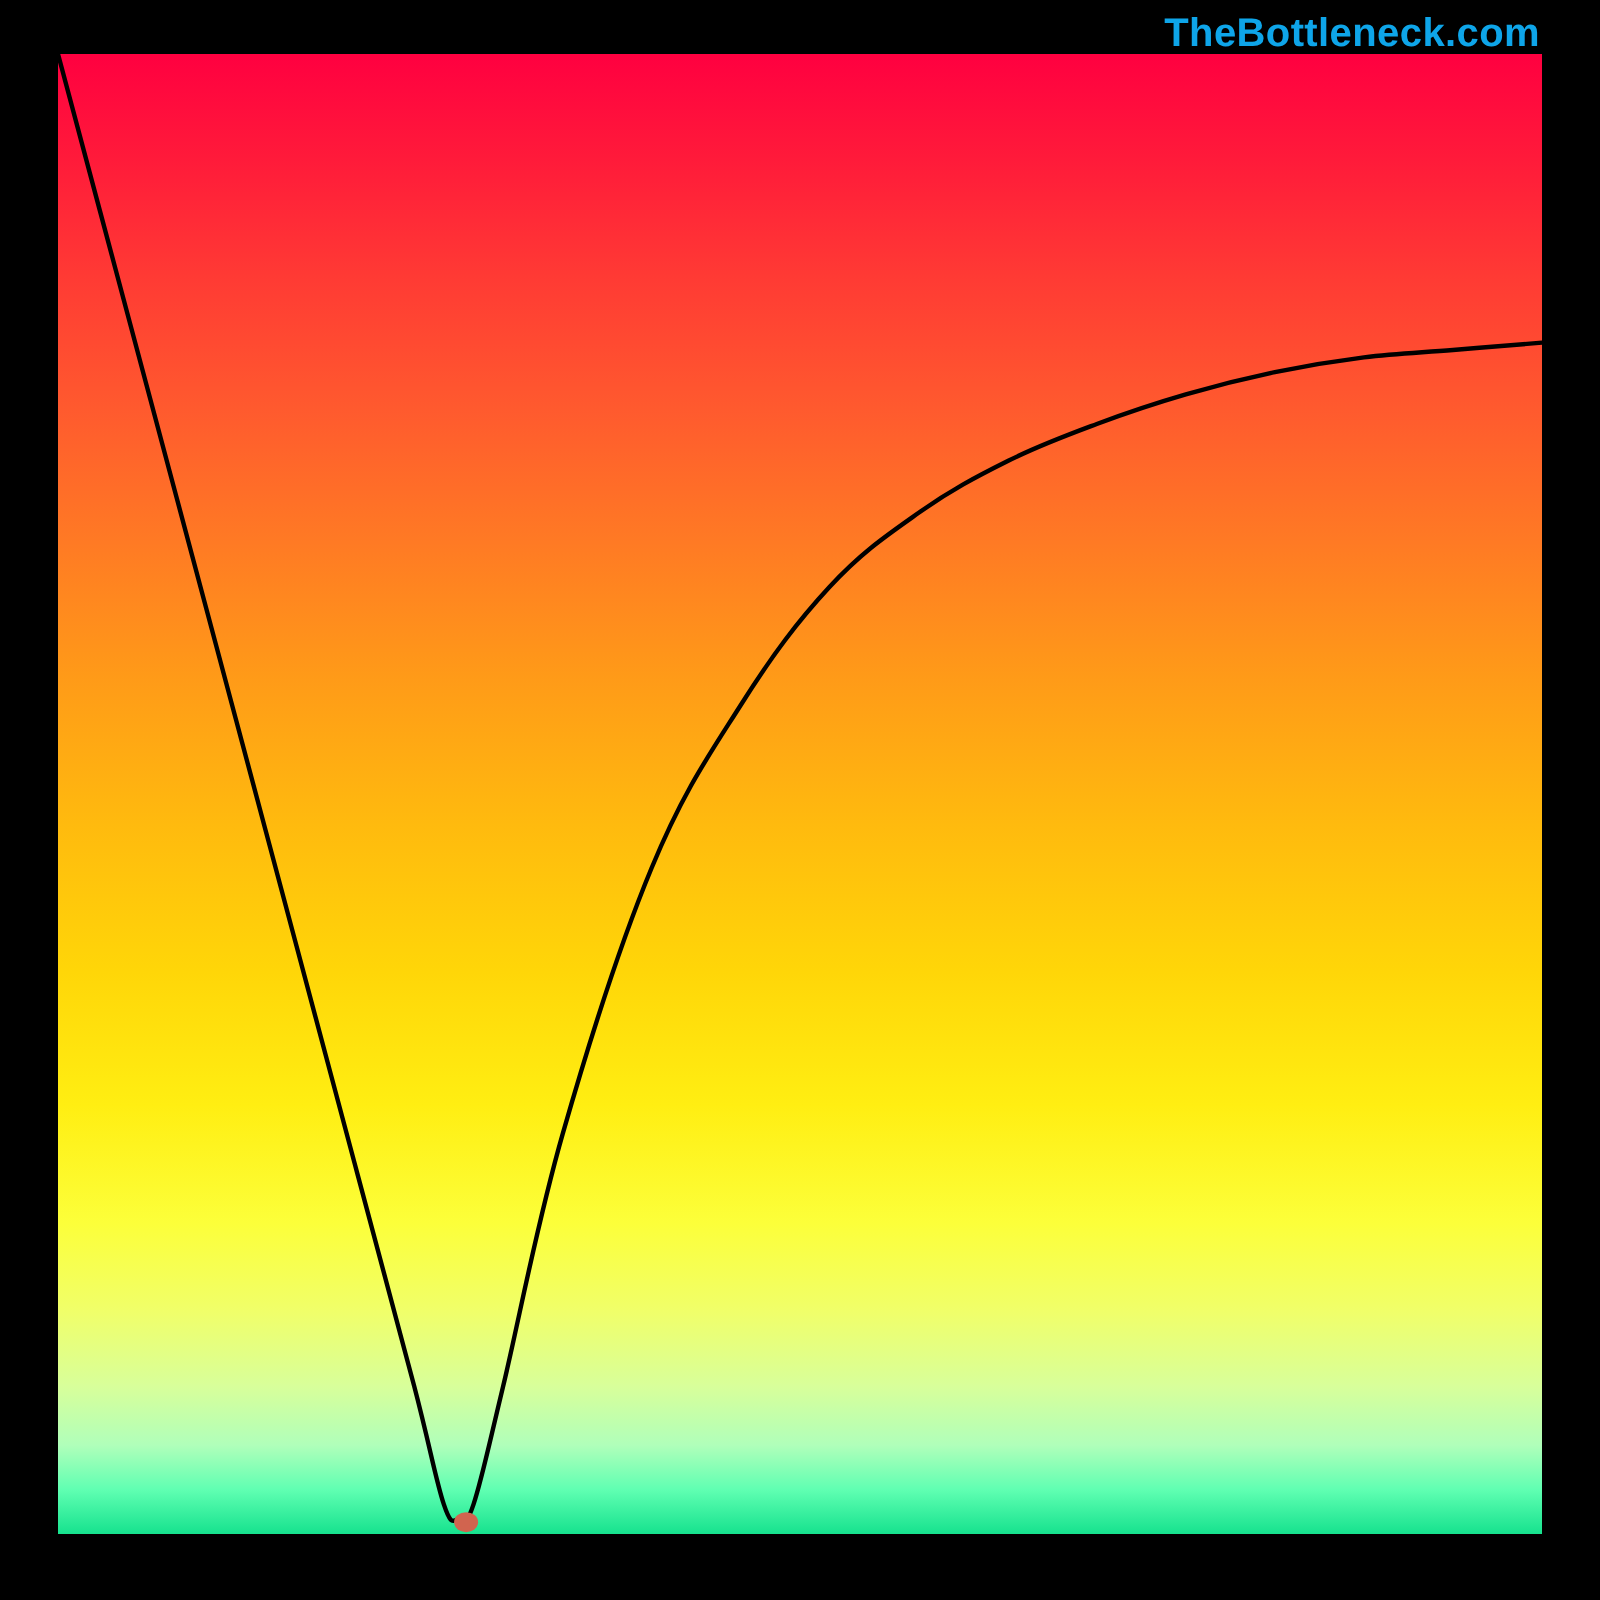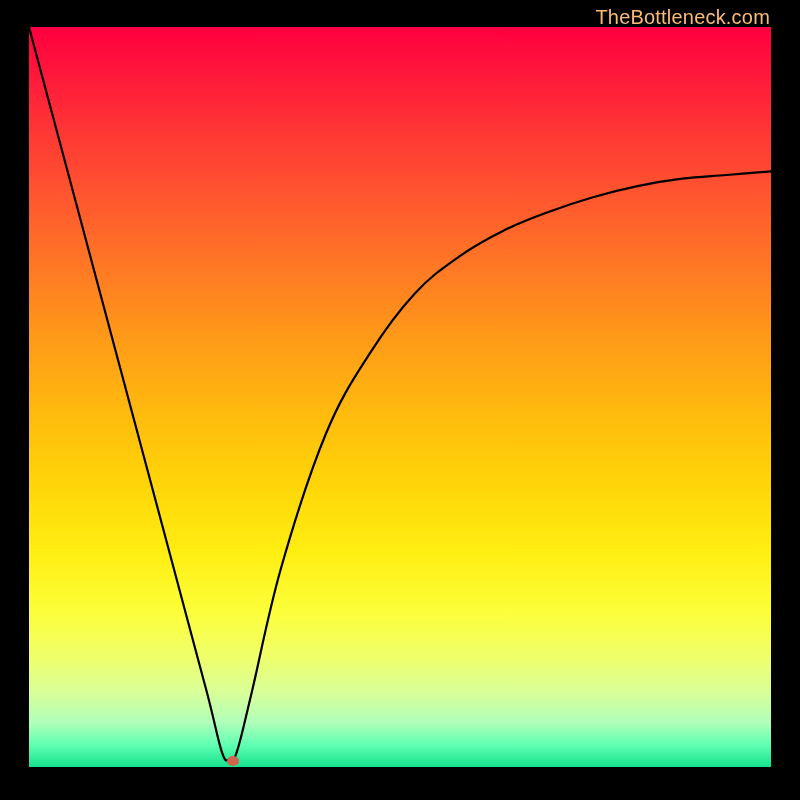--- a/index.html
+++ b/index.html
@@ -39,23 +39,23 @@
       #d8ff9a 90%,
       #b0ffba 94%,
       #60ffb2 97%,
       #16e28e 100%
     );
   }
   .watermark {
     position: absolute;
     top: 6px;
     right: 30px;
-    color: #fdba74;
+    color: #0ea5e9;
     font-size: 20px;
-    font-weight: 400;
+    font-weight: 700;
     letter-spacing: 0.2px;
     margin-left: 40px;
   }
   svg.curve {
     position: absolute;
     left: 0;
     top: 0;
     width: 742px;
     height: 740px;
     overflow: visible;

